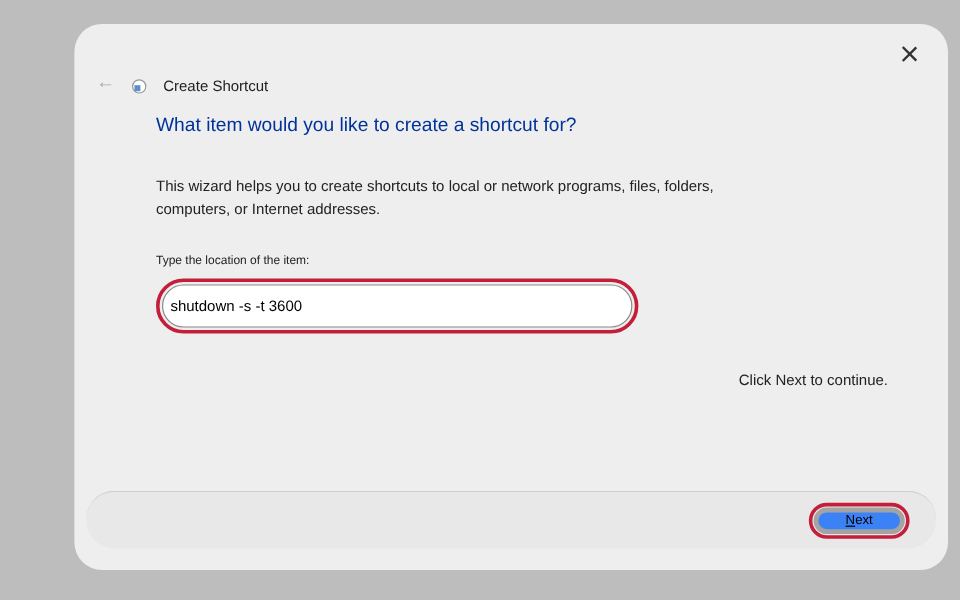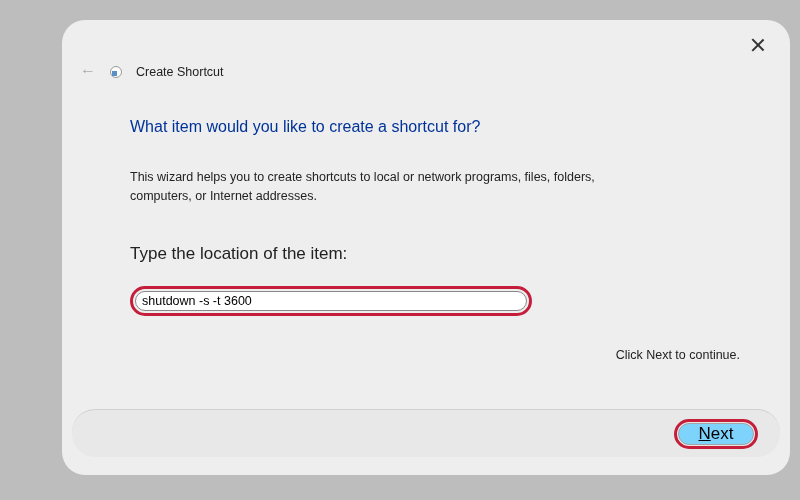--- a/index.html
+++ b/index.html
@@ -85,54 +85,54 @@
     }
     .title-text {
       font-size: 12.5px;
       color: #222;
       margin-left: 4px;
     }
 
     .content {
       position: absolute;
       left: 68px;
-      top: 98px;
+      top: 76px;
       right: 50px;
     }
     .heading {
       color: #003399;
       font-size: 16px;
       font-weight: 400;
       margin-bottom: 32px;
     }
     .description {
       font-size: 12.5px;
       color: #222;
       line-height: 1.5;
-      margin-bottom: 38px;
+      margin-bottom: 28px;
       max-width: 520px;
     }
     .label {
-      font-size: 17px;
-      color: #222;
-      margin-bottom: 22px;
+      font-size: 10px;
+      color: #222;
+      margin-bottom: 9px;
     }
     .input-row {
       display: flex;
       align-items: center;
       gap: 16px;
     }
     .input-highlight {
       border: 3px solid #c41e3a;
       padding: 2px;
       display: inline-block;
     }
     .location-input {
       width: 392px;
-      height: 20px;
+      height: 36px;
       border: 1px solid #888;
       background: #fff;
       padding: 2px 6px;
       font-size: 12.5px;
       color: #000;
       outline: none;
     }
     .browse-btn {
       width: 80px;
       height: 24px;
@@ -164,23 +164,23 @@
       gap: 10px;
     }
     .next-highlight {
       border: 3px solid #c41e3a;
       padding: 1px;
       display: inline-block;
     }
     .next-btn {
       width: 76px;
       height: 22px;
-      background: #7dd3fc;
-      border: 1px solid #a3a3a3;
-      font-size: 17px;
+      background: #3b82f6;
+      border: 4px solid #a3a3a3;
+      font-size: 11px;
       cursor: pointer;
     }
     .next-btn .u { text-decoration: underline; }
     .cancel-btn {
       width: 76px;
       height: 24px;
       background: #e1e1e1;
       border: 1px solid #adadad;
       font-size: 12.5px;
       cursor: pointer;

